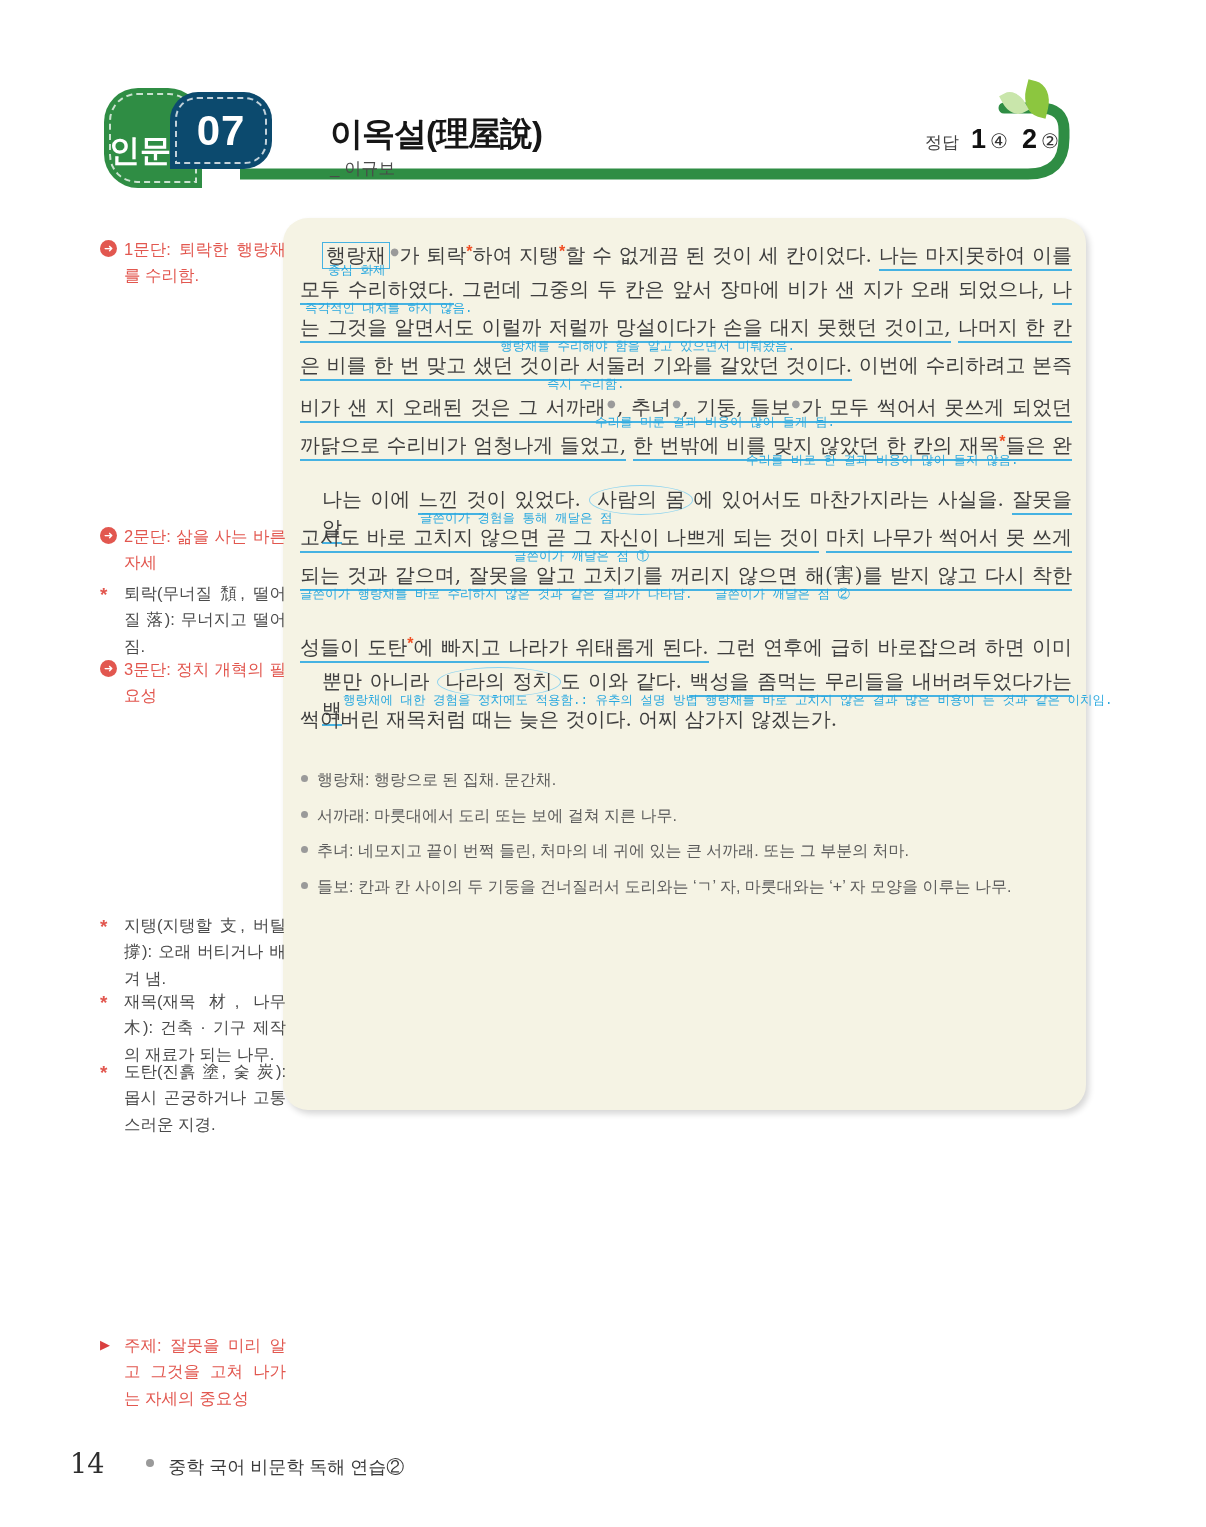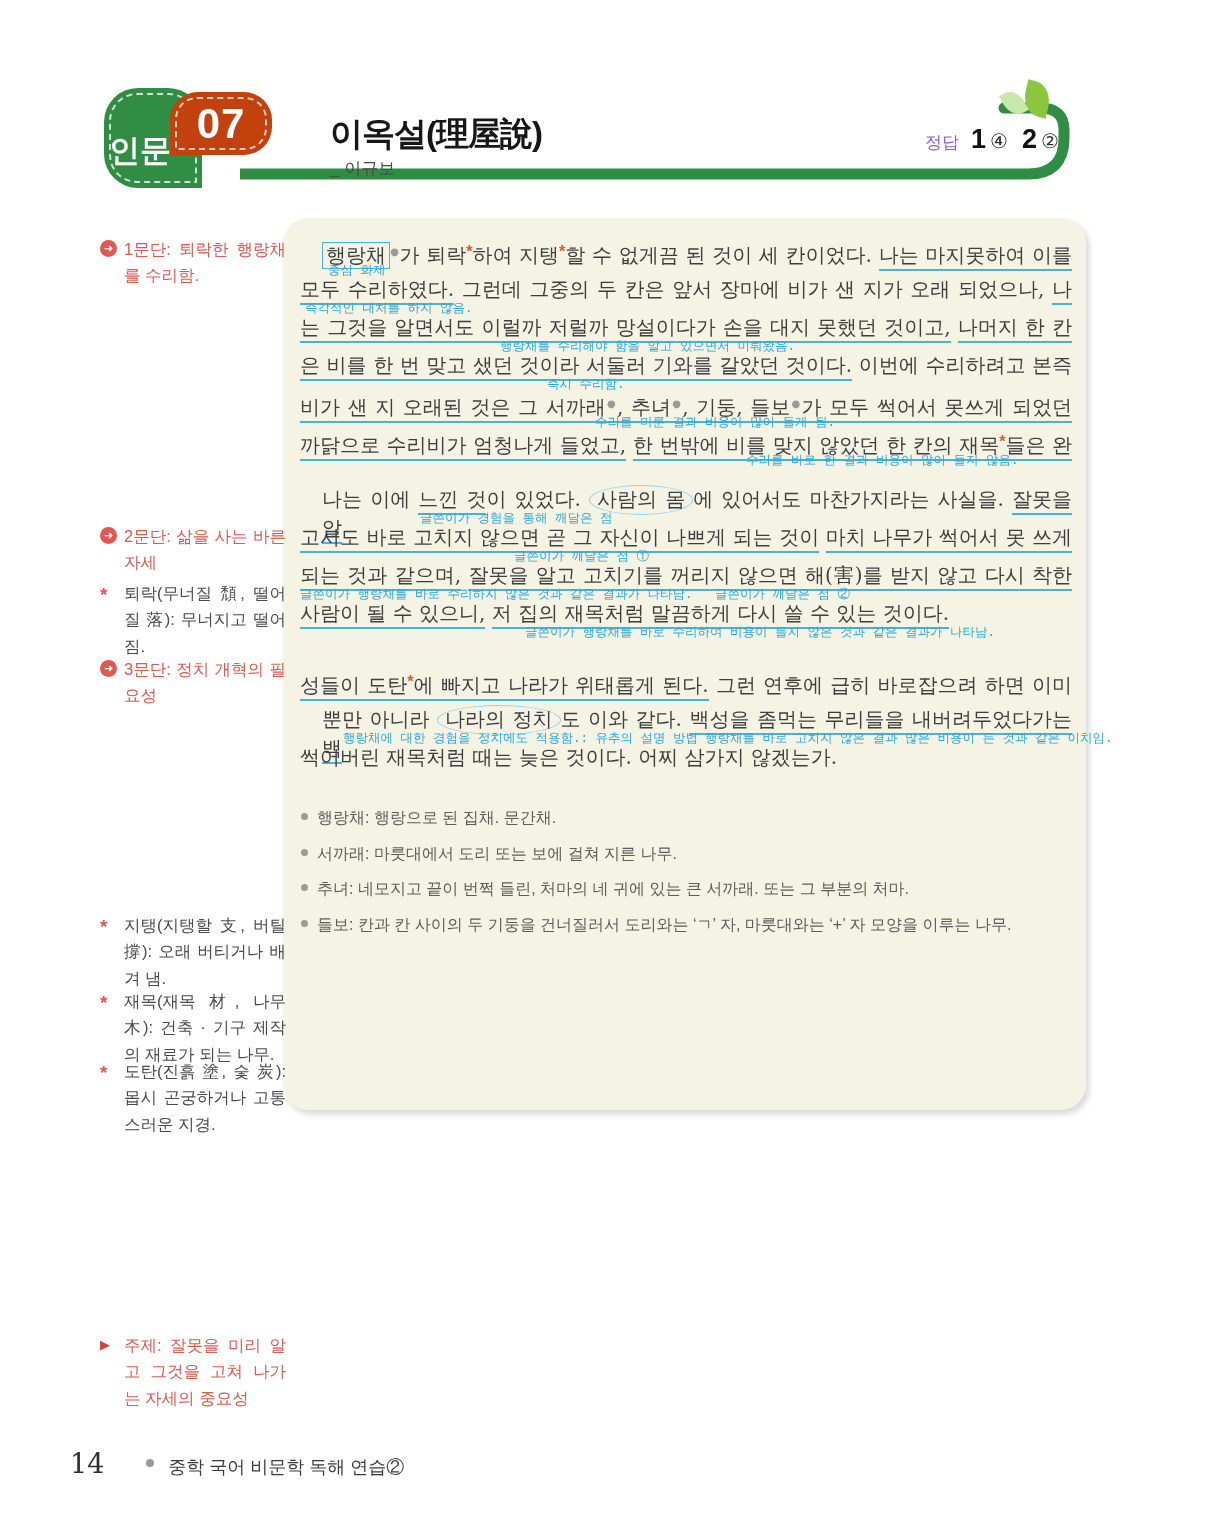--- a/index.html
+++ b/index.html
@@ -7,28 +7,28 @@
        font-family:"Liberation Sans",sans-serif;}
   .page{position:absolute;inset:0;}
 
   
   .hline{position:absolute;left:240px;top:85px;z-index:1;}
   .badge{position:absolute;color:#fff;display:flex;align-items:center;justify-content:center;}
   .badge .dash{position:absolute;inset:5px;border:2px dashed rgba(255,255,255,.75);border-radius:inherit;pointer-events:none;}
   .badge-dark{left:104px;top:88px;width:98px;height:100px;background:#2f8d44;border-radius:34px 34px 0 34px;z-index:2;}
   .badge-dark .dash{border-radius:28px 28px 0 28px;}
   .badge-dark span{font-size:31px;font-weight:bold;margin-top:26px;margin-right:26px;}
-  .badge-light{left:170px;top:92px;width:102px;height:63px;background:#c2410c;border-radius:28px 28px 28px 0;z-index:3;}
+  .badge-light{left:170px;top:92px;width:102px;height:77px;background:#0c4a6e;border-radius:28px 28px 28px 0;z-index:3;}
   .badge-light .dash{border-radius:22px 22px 22px 0;}
   .badge-light span{font-size:42px;font-weight:800;letter-spacing:1px;}
   .title-wrap{position:absolute;left:322px;top:112px;display:flex;align-items:baseline;z-index:4;flex-direction:column;}
   .title{font-size:33px;font-weight:bold;color:#161616;letter-spacing:-1px;}
   .author{font-size:17px;color:#4a4a4a;margin-left:8px;}
   .answers{position:absolute;left:925px;top:124px;display:flex;align-items:baseline;z-index:4;}
-  .ans-label{font-size:17px;color:#8b5cf6;margin-right:12px;}
+  .ans-label{font-size:17px;color:#404040;margin-right:12px;}
   .ans-q{font-size:27px;font-weight:800;color:#111;margin-right:4px;}
   .ans-a{font-size:20px;color:#333;margin-right:14px;}
   .sprout{position:absolute;left:1002px;top:82px;width:60px;height:50px;z-index:5;}
   .leaf{position:absolute;}
   .leaf.l1{left:22px;top:0;width:26px;height:34px;background:#8cc63f;border-radius:0 70% 0 70%;transform:rotate(14deg);}
   .leaf.l2{left:2px;top:8px;width:20px;height:26px;background:#c9e6ab;border-radius:0 70% 0 70%;transform:rotate(-28deg);}
 
   
   aside{position:absolute;left:100px;top:0;width:190px;z-index:4;}
   .sb-note{position:absolute;width:186px;padding-left:24px;box-sizing:border-box;
@@ -120,21 +120,20 @@
           <div class="pline"><span class="u ">모두 수리하였다.</span><span> 그런데 그중의 두 칸은 앞서 장마에 비가 샌 지가 오래 되었으나, </span><span class="u ">나</span><span class="pnote" style="left: 5px;">즉각적인 대처를 하지 않음.</span></div>
           <div class="pline"><span class="u ">는 그것을 알면서도 이럴까 저럴까 망설이다가 손을 대지 못했던 것이고,</span><span> </span><span class="u ">나머지 한 칸</span><span class="pnote" style="left: 200px;">행랑채를 수리해야 함을 알고 있으면서 미뤄왔음.</span></div>
           <div class="pline"><span class="u ">은 비를 한 번 맞고 샜던 것이라 서둘러 기와를 갈았던 것이다.</span><span> 이번에 수리하려고 본즉</span><span class="pnote" style="left: 247px;">즉시 수리함.</span></div>
           <div class="pline"><span class="u ">비가 샌 지 오래된 것은 그 서까래</span><span class="u "><span class="sup-dot">●</span></span><span class="u ">, 추녀</span><span class="u "><span class="sup-dot">●</span></span><span class="u ">, 기둥, 들보</span><span class="u "><span class="sup-dot">●</span></span><span class="u ">가 모두 썩어서 못쓰게 되었던</span><span class="pnote" style="left: 295px;">수리를 미룬 결과 비용이 많이 들게 됨.</span></div>
           <div class="pline"><span class="u ">까닭으로 수리비가 엄청나게 들었고,</span><span> </span><span class="u ">한 번밖에 비를 맞지 않았던 한 칸의 재목</span><span class="u "><span class="sup-ast">*</span></span><span class="u ">들은 완</span><span class="pnote" style="left: 446px;">수리를 바로 한 결과 비용이 많이 들지 않음.</span></div>
         </div>
         <div class="para">
           <div class="pline indent"><span>나는 이에 </span><span class="u ">느낀 것</span><span>이 있었다. </span><span class="circled ">사람의 몸</span><span>에 있어서도 마찬가지라는 사실을. </span><span class="u ">잘못을 알</span><span class="pnote" style="left: 120px;">글쓴이가 경험을 통해 깨달은 점</span></div>
           <div class="pline"><span class="u ">고서도 바로 고치지 않으면 곧 그 자신이 나쁘게 되는 것이</span><span> </span><span class="u ">마치 나무가 썩어서 못 쓰게</span><span class="pnote" style="left: 214px;">글쓴이가 깨달은 점 ①</span></div>
           <div class="pline"><span class="u ">되는 것과 같으며,</span><span> </span><span class="u ">잘못을 알고 고치기를 꺼리지 않으면 해(害)를 받지 않고 다시 착한</span><span class="pnote" style="left: 0px;">글쓴이가 행랑채를 바로 수리하지 않은 것과 같은 결과가 나타남.</span><span class="pnote" style="left: 415px;">글쓴이가 깨달은 점 ②</span></div>
-          <div class="pline last"><span class="u ">사람이 될 수 있으니,</span><span> </span><span class="u ">저 집의 재목처럼 말끔하게 다시 쓸 수 있는 것이다.</span><span class="pnote" style="left: 225px;">글쓴이가 행랑채를 바로 수리하여 비용이 들지 않은 것과 같은 결과가 나타남.</span></div>
         </div>
         <div class="para">
           <div class="pline"><span class="u ">성들이 도탄</span><span class="u "><span class="sup-ast">*</span></span><span class="u ">에 빠지고 나라가 위태롭게 된다.</span><span> 그런 연후에 급히 바로잡으려 하면 이미</span></div>
           <div class="pline indent"><span>뿐만 아니라 </span><span class="circled ">나라의 정치</span><span>도 이와 같다. </span><span class="u ">백성을 좀먹는 무리들을 내버려두었다가는 백</span><span class="pnote" style="left: 43px;">행랑채에 대한 경험을 정치에도 적용함.: 유추의 설명 방법</span><span class="pnote" style="left: 405px;">행랑채를 바로 고치지 않은 결과 많은 비용이 든 것과 같은 이치임.</span></div>
           <div class="pline last"><span>썩어버린 재목처럼 때는 늦은 것이다. 어찌 삼가지 않겠는가.</span></div>
         </div>
       </div>
     <ul id="footnotes">
         <li class="fnote"><span class="fn-dot"></span><span class="fn-tx">행랑채: 행랑으로 된 집채. 문간채.</span></li>
         <li class="fnote"><span class="fn-dot"></span><span class="fn-tx">서까래: 마룻대에서 도리 또는 보에 걸쳐 지른 나무.</span></li>

